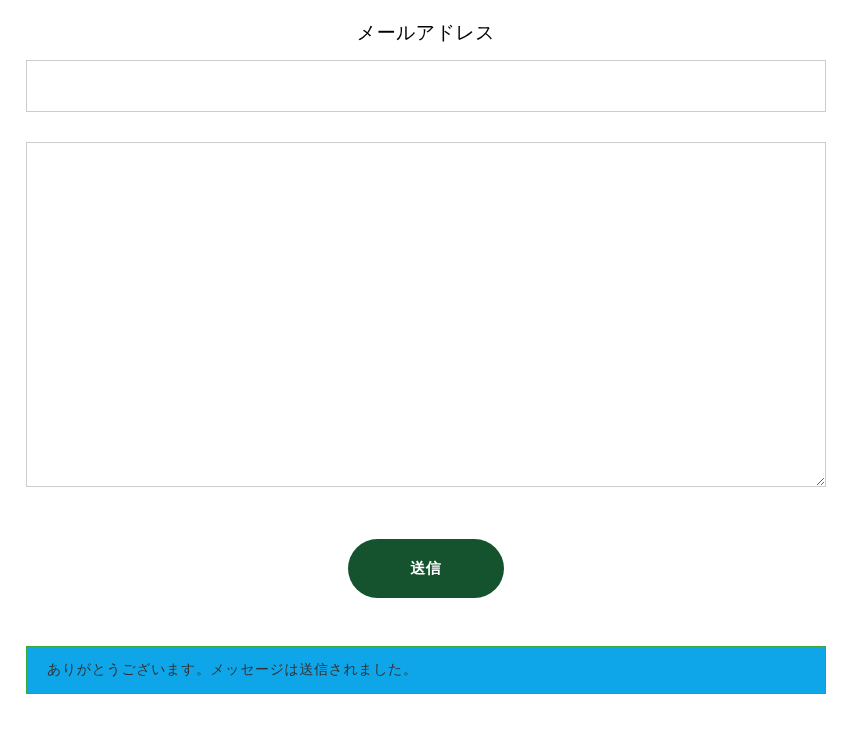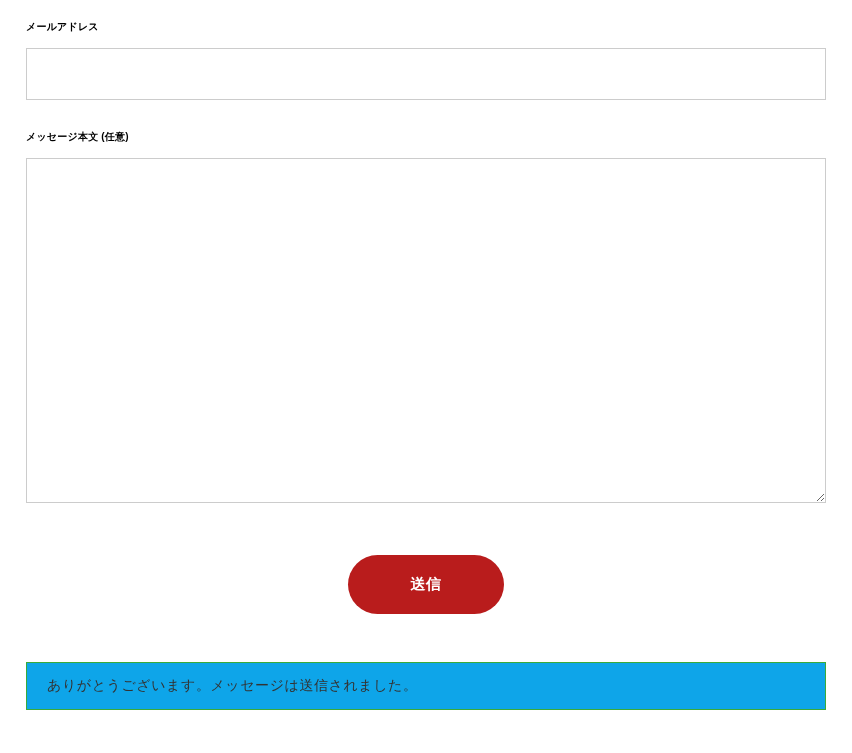--- a/index.html
+++ b/index.html
@@ -11,25 +11,26 @@
       font-family: -apple-system, BlinkMacSystemFont, "Hiragino Sans", "Hiragino Kaku Gothic ProN", "Yu Gothic", Meiryo, sans-serif;
       background: #ffffff;
       padding: 20px 26px;
       width: 852px;
     }
     .form-group {
       margin-bottom: 30px;
     }
     .form-label {
       display: block;
-      font-size: 10px;
-      font-weight: 700;
+      font-size: 19px;
+      font-weight: 400;
       color: #000000;
       margin-bottom: 14px;
       letter-spacing: 0.02em;
+      text-align: center;
     }
     .text-input {
       width: 100%;
       height: 52px;
       border: 1px solid #cccccc;
       padding: 10px 12px;
       font-size: 14px;
       font-family: inherit;
       background: #ffffff;
     }
@@ -42,21 +43,21 @@
       font-family: inherit;
       background: #ffffff;
       resize: both;
     }
     .submit-wrapper {
       text-align: center;
       margin-top: 48px;
       margin-bottom: 48px;
     }
     .submit-button {
-      background: #b91c1c;
+      background: #14532d;
       color: #ffffff;
       border: none;
       border-radius: 999px;
       padding: 20px 62px;
       font-size: 15px;
       font-weight: 700;
       cursor: pointer;
       font-family: inherit;
       letter-spacing: 0.04em;
     }
@@ -72,21 +73,20 @@
   </style>
 </head>
 <body>
 
 <div class="form-group">
   <label class="form-label">メールアドレス</label>
   <input type="text" class="text-input" value="" style="">
 </div>
 
 <div class="form-group">
-  <label class="form-label">メッセージ本文 (任意)</label>
   <textarea class="textarea-input" style=""></textarea>
 </div>
 
 <div class="submit-wrapper">
   <button class="submit-button">送信</button>
 </div>
 
 <div class="success-message">ありがとうございます。メッセージは送信されました。</div>
 
 </body></html>

